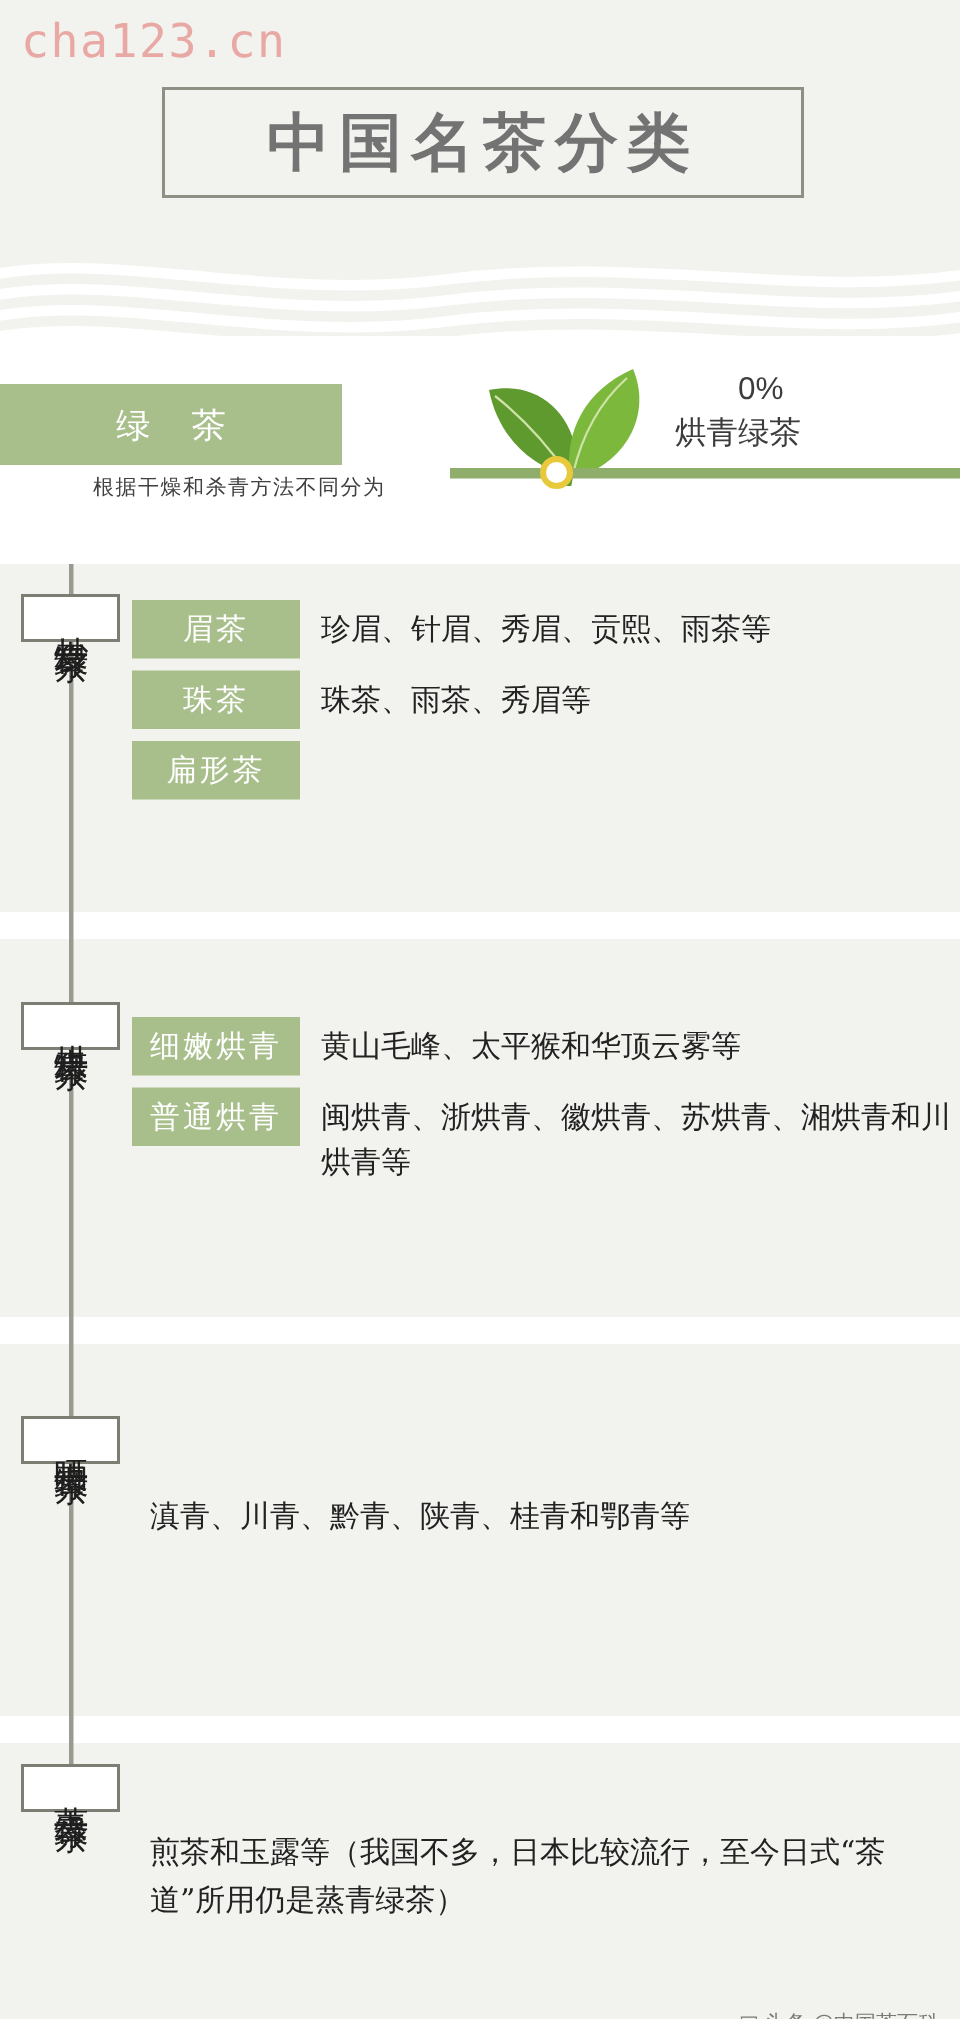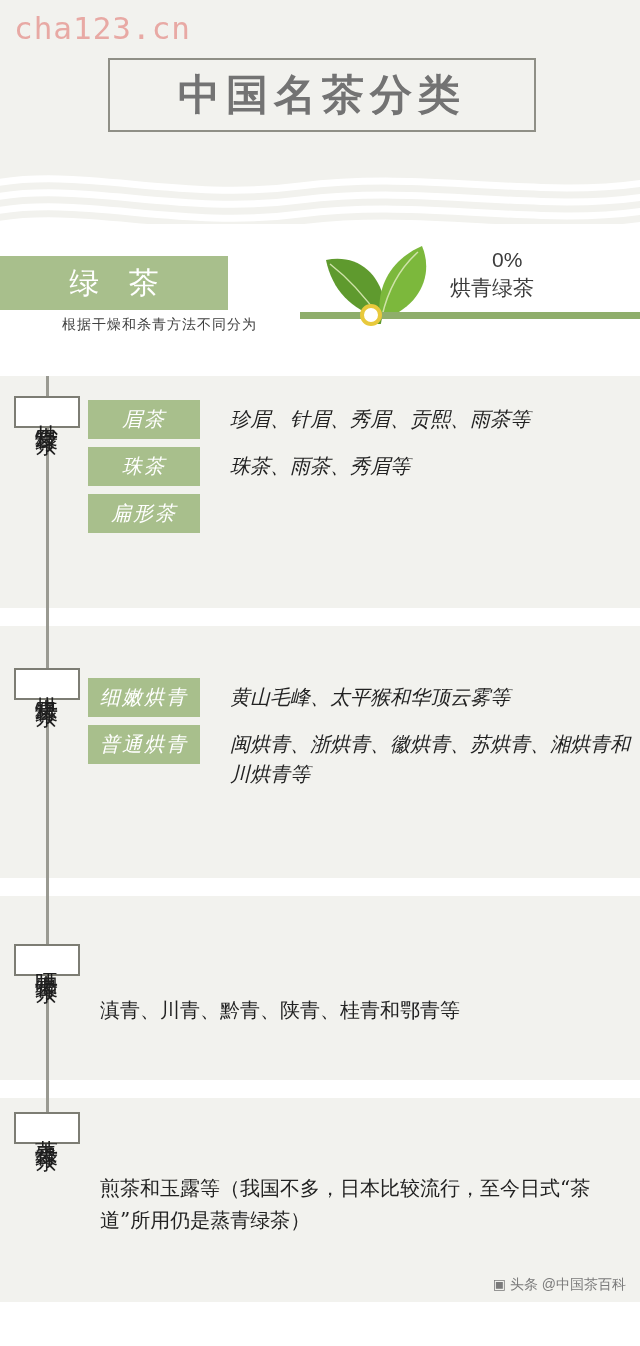--- a/index.html
+++ b/index.html
@@ -72,21 +72,21 @@
     top: 32px;
     width: 228px;
     height: 54px;
     background: #a8bf8c;
     display: flex;
     align-items: center;
     justify-content: center;
   }
   .cat-label span {
     font-family: "DejaVu Serif", serif;
-    font-size: 30px;
+    font-size: 23px;
     letter-spacing: 10px;
     color: #ffffff;
     padding-left: 10px;
   }
   .cat-sub {
     position: absolute;
     left: 62px;
     top: 92px;
     font-size: 14px;
     color: #404040;
@@ -176,21 +176,20 @@
     font-size: 23px;
     line-height: 28px;
     color: #1e1e1e;
     writing-mode: vertical-rl;
     text-orientation: upright;
     letter-spacing: 3px;
   }
   .subitems {
     margin-left: 88px;
     padding: 0;
-    font-style: italic;
   }
   .subrow {
     display: flex;
     align-items: flex-start;
     margin-bottom: 8px;
   }
   .sub-tag {
     flex: 0 0 auto;
     min-width: 112px;
     background: #a8bf8c;
@@ -200,35 +199,35 @@
     box-sizing: border-box;
     text-align: center;
     letter-spacing: 2px;
     font-family: "DejaVu Serif", serif;
   }
   .sub-desc {
     flex: 1;
     font-size: 20px;
     color: #222222;
     line-height: 30px;
-    padding-left: 30px;
+    padding-left: 14px;
     padding-top: 4px;
     font-family: "DejaVu Serif", serif;
   }
   .plain-desc {
     margin-left: 100px;
     font-size: 20px;
     color: #222222;
     line-height: 32px;
     font-family: "DejaVu Serif", serif;
     padding-right: 24px;
   }
   .row-a { height: 232px; }
   .row-b { height: 252px; }
-  .row-c { height: 184px; }
+  .row-c { height: 248px; }
   .row-d { height: 204px; }
 
   .footer {
     position: absolute;
     right: 14px;
     bottom: 8px;
     font-size: 14px;
     color: #7a7a7a;
   }
   .footer .fi {
@@ -329,17 +328,17 @@
 
 <div class="row-gap">
   <div class="connector"></div>
 </div>
 
 <div class="row row-d">
   <div class="connector" style="height:14px;"></div>
   <div class="row-name" style="top:14px;">
     <span>蒸青绿茶</span>
   </div>
-  <div class="plain-desc" style="padding-top:74px;">煎茶和玉露等（我国不多，日本比较流行，至今日式“茶道”所用仍是蒸青绿茶）</div>
+  <div class="plain-desc" style="padding-top:56px;">煎茶和玉露等（我国不多，日本比较流行，至今日式“茶道”所用仍是蒸青绿茶）</div>
   <div class="footer">
     <span class="fi">▣</span><span>头条 @中国茶百科</span>
   </div>
 </div>
 
 </body></html>

